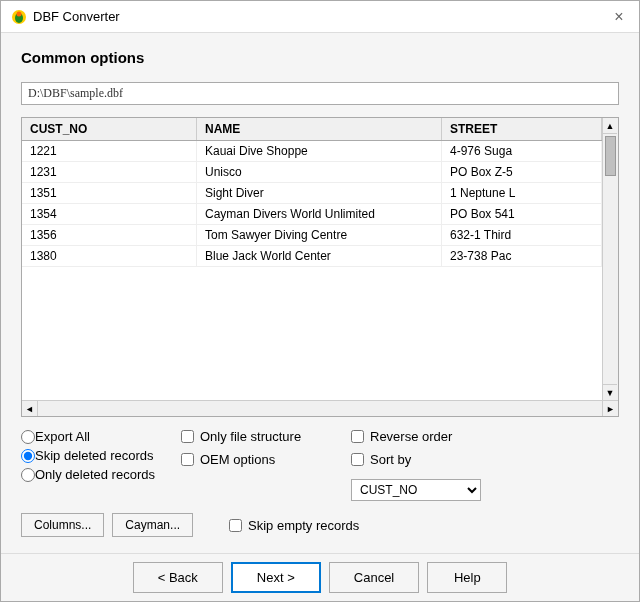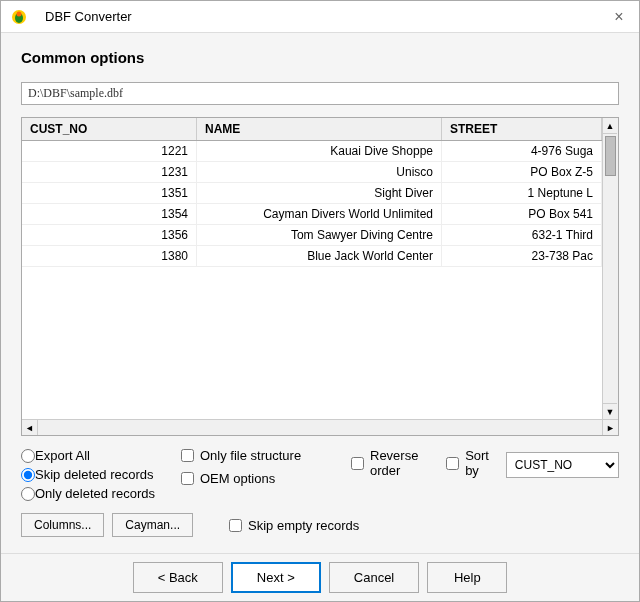--- a/index.html
+++ b/index.html
@@ -45,21 +45,20 @@
       align-items: center;
       justify-content: center;
     }
     .app-icon svg {
       width: 16px;
       height: 16px;
     }
     .title-text {
       font-size: 13px;
       color: #000;
-      margin-left: 12px;
     }
     .close-btn {
       width: 20px;
       height: 20px;
       display: flex;
       align-items: center;
       justify-content: center;
       cursor: pointer;
       font-size: 16px;
       color: #666;
@@ -109,21 +108,20 @@
       font-weight: bold;
       border-right: 1px solid #ccc;
       font-size: 12px;
     }
     .col-cust { width: 175px; flex-shrink: 0; }
     .col-name { width: 245px; flex-shrink: 0; }
     .col-street { flex: 1; }
     .table-body {
       flex: 1;
       overflow-y: hidden;
-      text-align: right;
     }
     .table-row {
       display: flex;
       border-bottom: 1px solid #eee;
     }
     .table-row .col {
       padding: 3px 8px;
       font-size: 12px;
       border-right: 1px solid #eee;
       white-space: nowrap;
@@ -203,21 +201,21 @@
       gap: 6px;
       cursor: pointer;
     }
     .checkbox-input {
       width: 13px;
       height: 13px;
       cursor: pointer;
     }
     .checkbox-group-right {
       display: flex;
-      flex-direction: row;
+      flex-direction: column;
       gap: 8px;
     }
     .sort-select {
       border: 1px solid #aaa;
       background: #fff;
       padding: 2px 4px;
       font-size: 12px;
       width: 130px;
       margin-top: 4px;
     }

